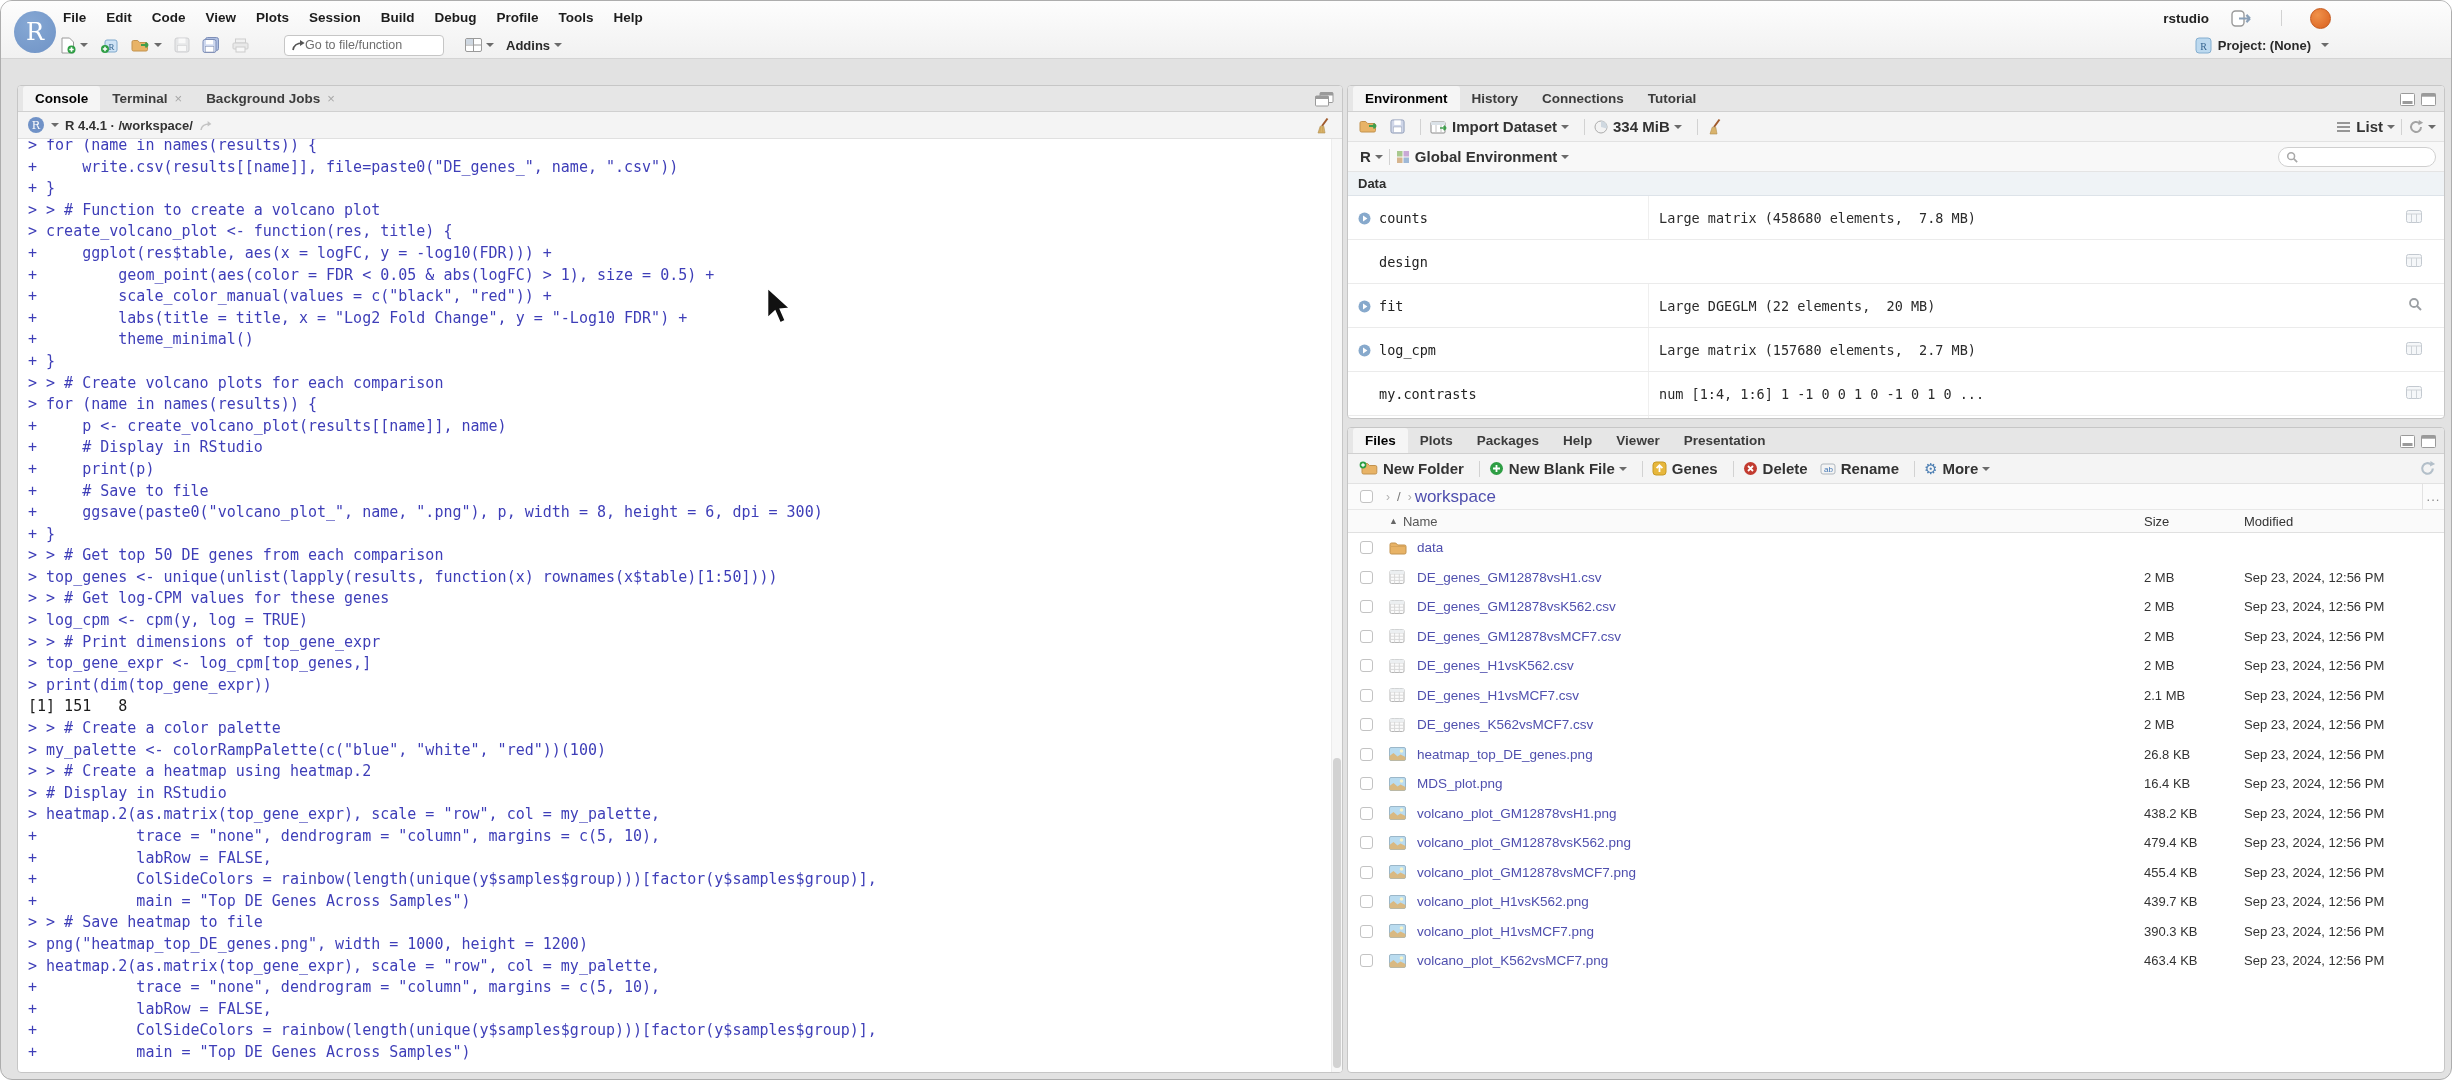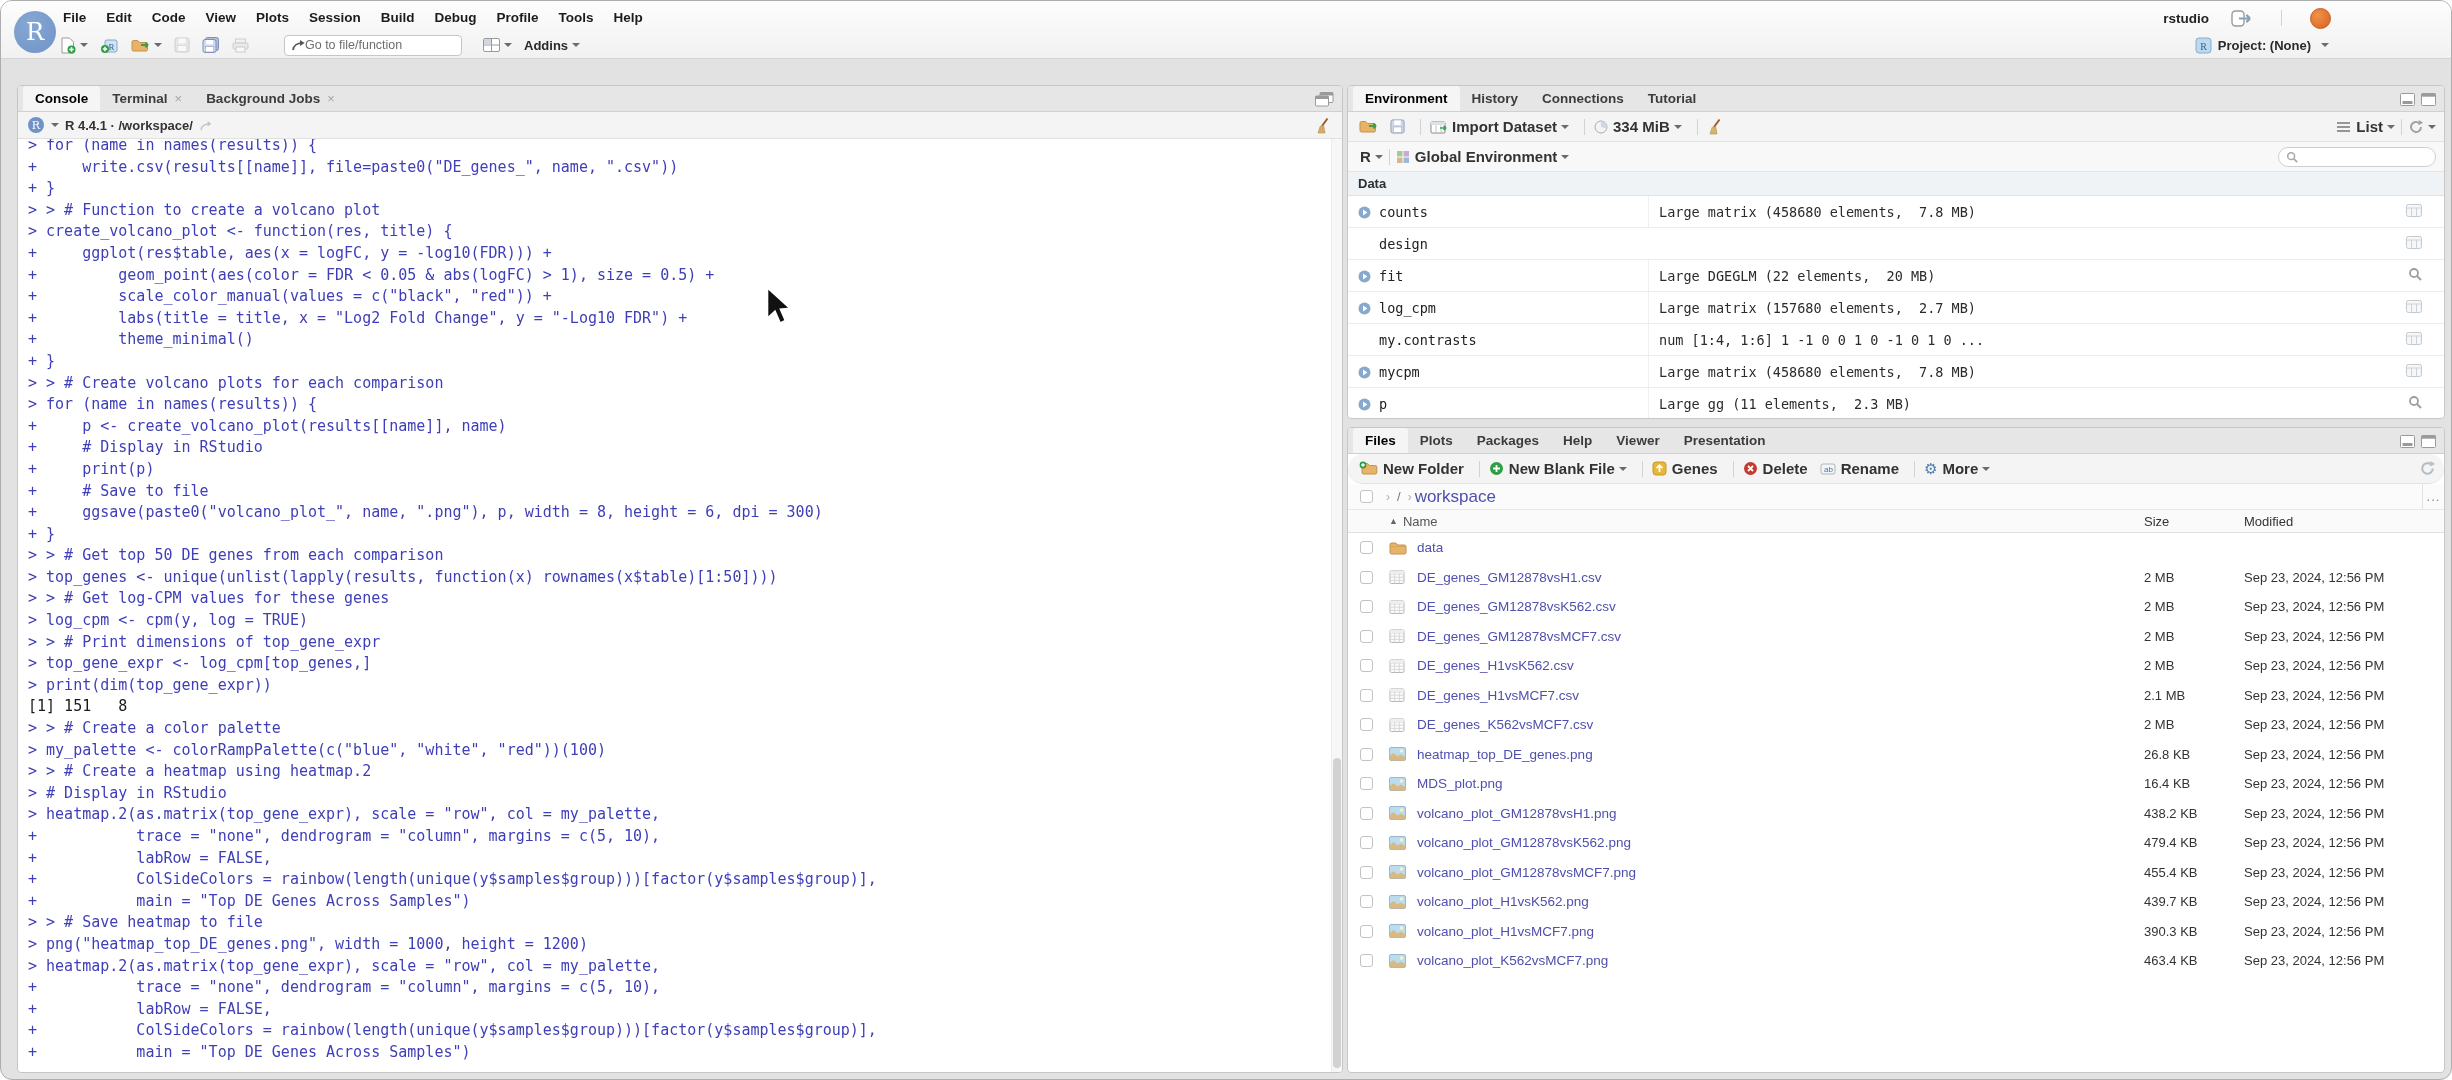--- a/index.html
+++ b/index.html
@@ -11,21 +11,21 @@
   .logo { position:absolute; left:13px; top:10px; width:42px; height:42px; border-radius:50%;
           background:radial-gradient(circle at 38% 32%, #86a8d4, #6f93c6); color:#fff;
           font-family:"DejaVu Serif", serif; font-size:24px; display:flex; align-items:center; justify-content:center; }
   .menubar { position:absolute; left:52px; top:3px; right:110px; height:28px; display:flex; align-items:center; }
   .menu-item { padding:0 10px; font-size:13.5px; font-weight:600; color:#1c1c1c; line-height:28px; cursor:default; }
   .menu-right { position:absolute; right:120px; top:3px; height:28px; display:flex; align-items:center; gap:22px; }
   .account-label { font-size:13.5px; font-weight:600; color:#222; }
   .toolbar { position:absolute; left:56px; top:31px; right:110px; height:26px; display:flex; align-items:center; }
   .tbtn { display:flex; align-items:center; margin-right:6px; padding:2px 3px; border-radius:3px; }
   .caret { width:0; height:0; border-left:4px solid transparent; border-right:4px solid transparent; border-top:4px solid #6b6b6b; margin-left:4px; }
-  .goto-box { display:flex; align-items:center; margin-left:26px; width:178px; height:21px; background:#fff; border:1px solid #c6c6c6; border-radius:4px; padding:0 6px; }
+  .goto-box { display:flex; align-items:center; margin-left:26px; width:160px; height:21px; background:#fff; border:1px solid #c6c6c6; border-radius:4px; padding:0 6px; }
   .goto-box input { border:none; outline:none; width:118px; font-size:12.5px; color:#333; background:transparent; font-family:"Liberation Sans",sans-serif; }
   .goto-box input::placeholder { color:#6e6e6e; }
   .addins-label, .project-label { font-size:13px; font-weight:600; color:#2a2a2a; }
   .toolbar-right { position:absolute; right:122px; top:31px; height:26px; display:flex; align-items:center; gap:6px; }
   .vsep { width:1px; height:16px; background:#d2d2d2; margin:0 6px; }
   .disabled { opacity:.42; filter:grayscale(80%); }
 
   
   .pane { position:absolute; background:#fff; border:1px solid #c6c6c6; border-radius:4px; overflow:hidden; }
   .console-pane { left:16px; top:84px; width:1326px; height:988px; }
@@ -52,28 +52,28 @@
 
   
   .env-toolbar { height:30px; background:#f4f4f4; border-bottom:1px solid #e2e2e2; display:flex; align-items:center; padding:0 8px; position:relative; }
   .env-toolbar .right { position:absolute; right:8px; display:flex; align-items:center; }
   .tool-label { font-size:15px; font-weight:600; color:#333; margin-left:5px; }
   .scope-row { height:30px; background:#f8f8f8; border-bottom:1px solid #e4e4e4; display:flex; align-items:center; padding:0 10px; position:relative; }
   .scope-row .right { position:absolute; right:8px; display:flex; align-items:center; }
   .search-box { width:158px; height:20px; border:1px solid #cfcfcf; border-radius:10px; background:#fff; display:flex; align-items:center; padding:0 7px; }
   .search-box input { border:none; outline:none; width:120px; font-size:12px; background:transparent; margin-left:5px; }
   .data-header { height:24px; background:#eff3f6; border-bottom:1px solid #dde3e9; font-size:13px; font-weight:700; color:#2e2e2e; display:flex; align-items:center; padding-left:10px; }
-  .env-row { height:32px; border-bottom:1px solid #ebebeb; display:flex; align-items:center; padding-left:10px; position:relative; }
+  .env-row { height:44px; border-bottom:1px solid #ebebeb; display:flex; align-items:center; padding-left:10px; position:relative; }
   .env-expander { width:13px; height:13px; margin-right:8px; flex:none; }
   .env-name { width:269px; flex:none; font-family:"DejaVu Sans Mono",monospace; font-size:13.5px; color:#222; white-space:pre; }
   .env-value { flex:1; font-family:"DejaVu Sans Mono",monospace; font-size:13.5px; color:#2b2b2b; white-space:pre; border-left:1px solid #efefef; padding-left:10px; height:100%; display:flex; align-items:center; }
   .env-action { position:absolute; right:22px; top:50%; transform:translateY(-50%); opacity:.85; }
 
   
-  .files-toolbar { height:30px; background:#f4f4f4; border-bottom:1px solid #e2e2e2; display:flex; align-items:center; padding:0 8px; position:relative;border-radius:15px; }
+  .files-toolbar { height:30px; background:#f4f4f4; border-bottom:1px solid #e2e2e2; display:flex; align-items:center; padding:0 8px; position:relative; }
   .files-toolbar .right { position:absolute; right:8px; display:flex; align-items:center; }
   .breadcrumb { height:26px; background:#fbfbfb; border-bottom:1px solid #e8e8e8; display:flex; align-items:center; padding:0 12px; position:relative; }
   .crumb-root { font-size:13px; color:#777; margin:0 4px; }
   .crumb-sep { font-size:12px; color:#b0b0b0; margin:0 3px; }
   .crumb-dir { font-size:17px; color:#4f4fae; }
   .crumb-more { position:absolute; right:0; top:0; bottom:0; width:22px; border-left:1px solid #e2e2e2; display:flex; align-items:center; justify-content:center; color:#8a8a8a; font-size:13px; letter-spacing:1px; }
   .files-header { height:23px; background:#fafafa; border-bottom:1px solid #e0e0e0; display:flex; align-items:center; padding:0 10px 0 12px; font-size:13px; color:#555; }
   .fcheck { width:13px; height:13px; border:1px solid #c3c3c3; border-radius:3px; background:#fff; margin-right:16px; flex:none; }
   .ficonc { width:18px; margin-right:10px; flex:none; display:flex; align-items:center; }
   .fname { flex:1; font-size:13.5px; color:#4f4fae; white-space:nowrap; overflow:hidden; }

